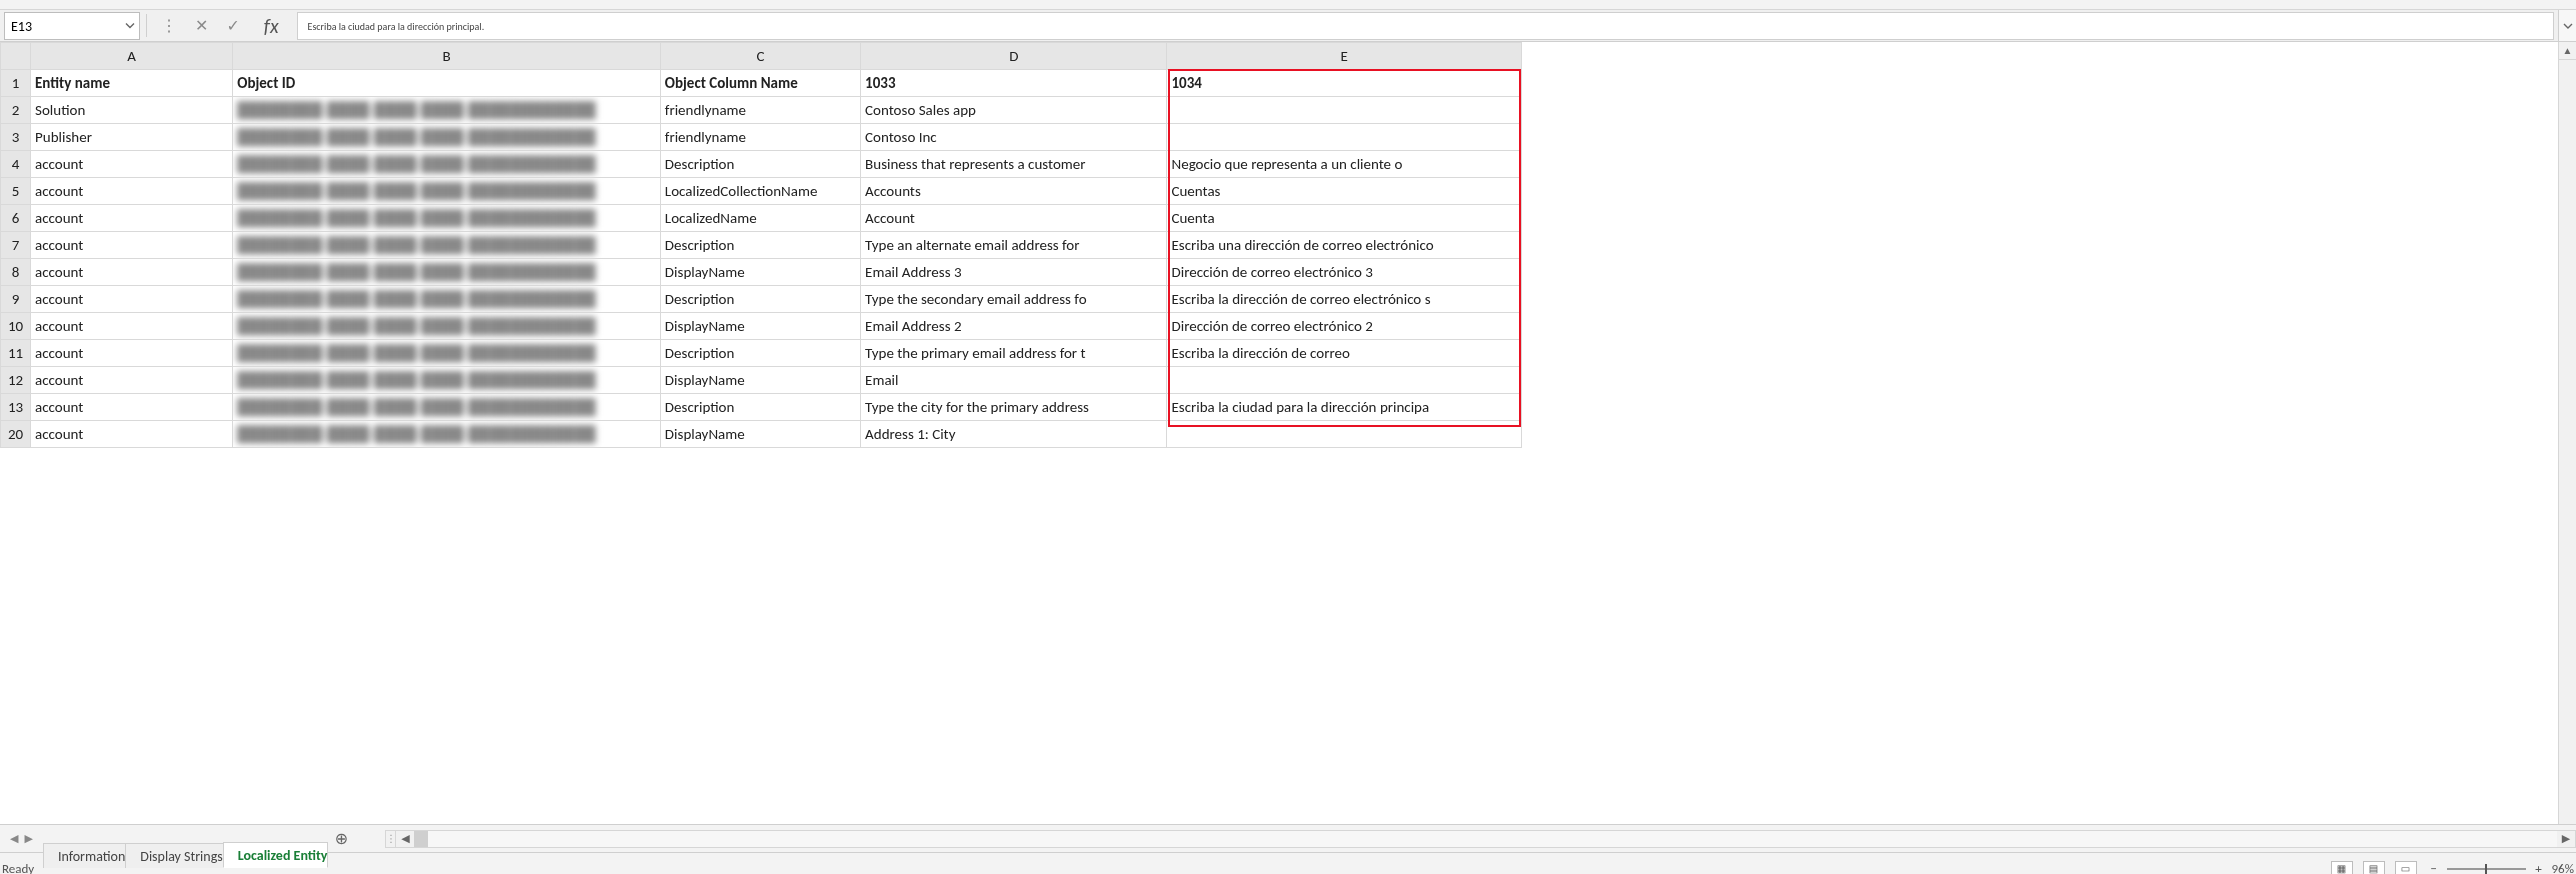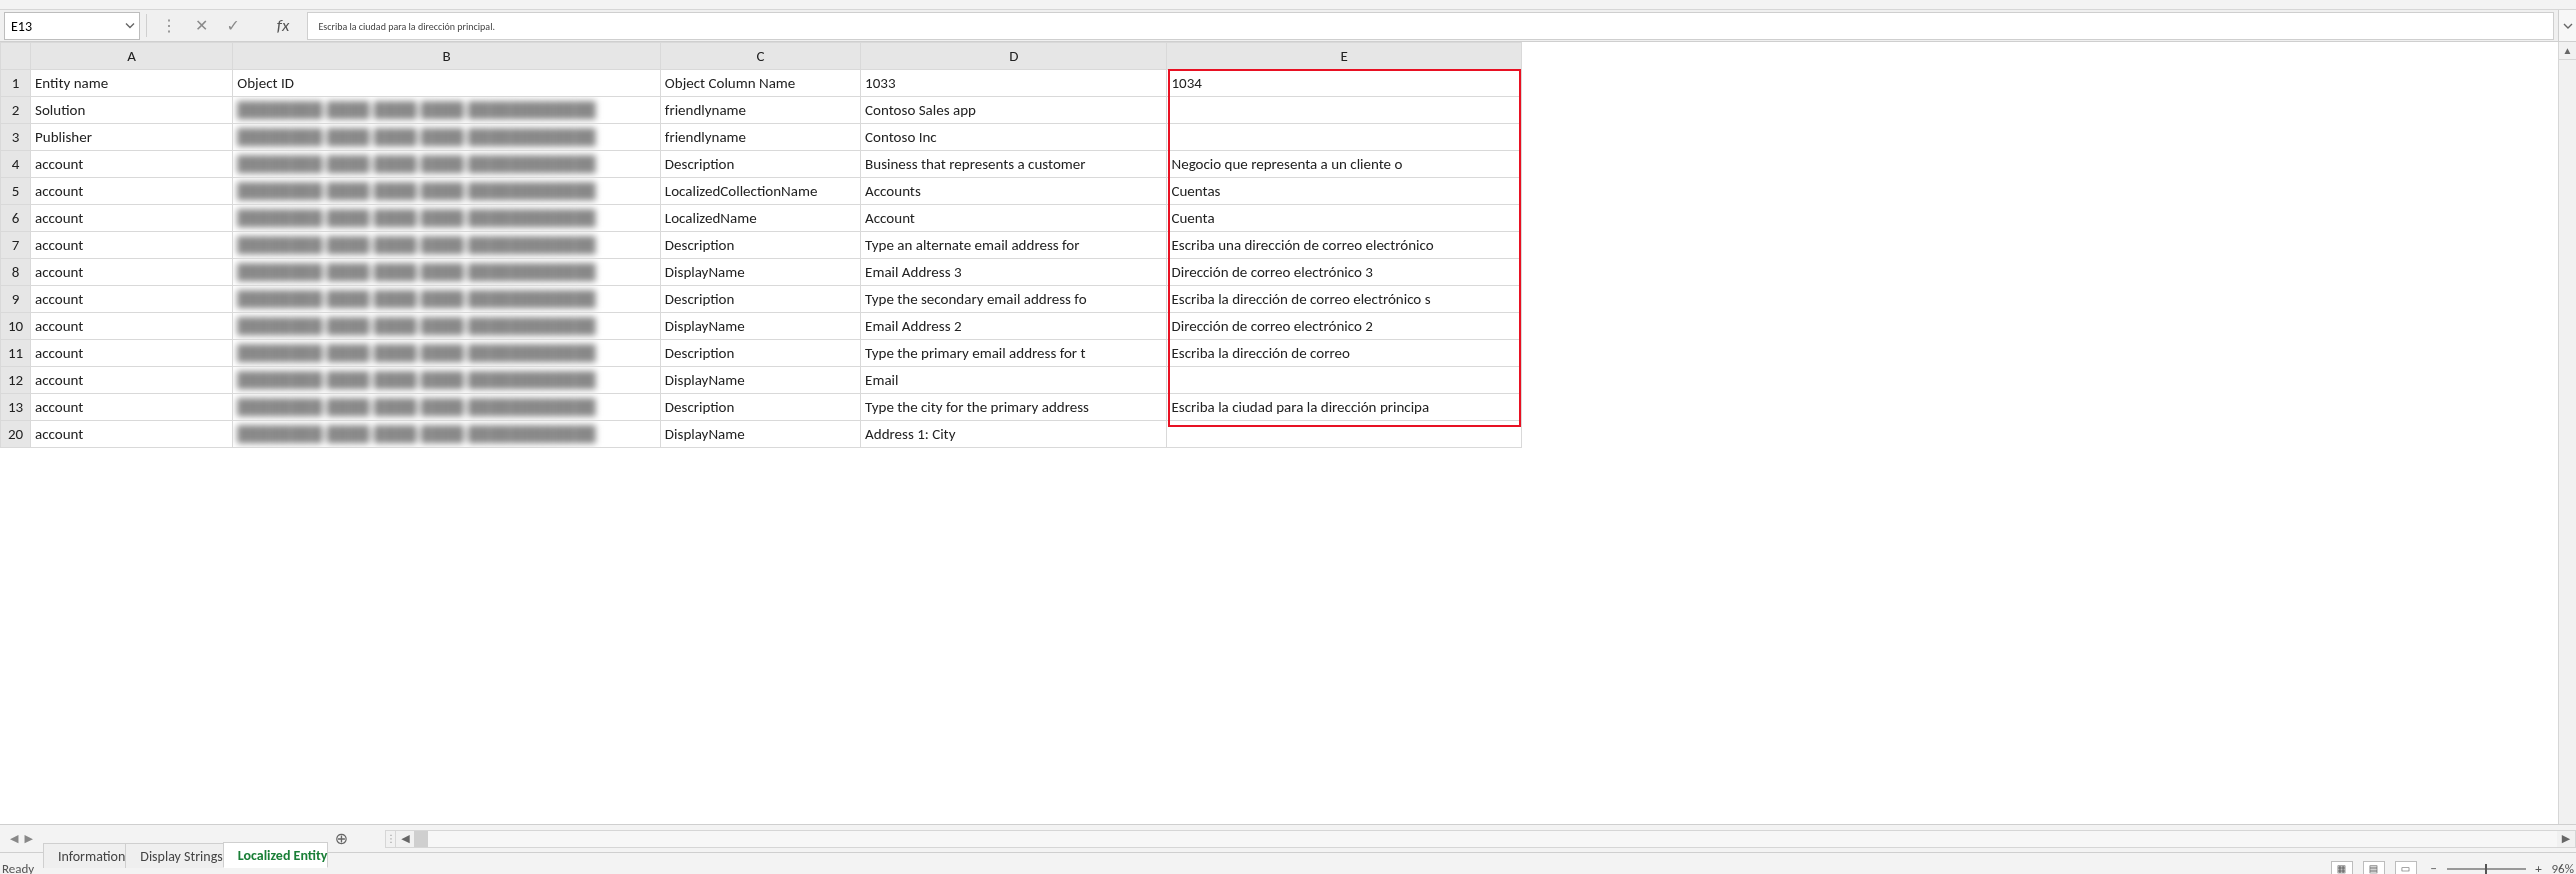--- a/index.html
+++ b/index.html
@@ -38,21 +38,21 @@
   .name-box .dropdown {
     position: absolute; right: 4px; top: 50%; transform: translateY(-50%);
     color: #666;
   }
   .fx-sep { width: 1px; background: #cfcfcf; margin: 4px 6px; }
   .fx-controls {
     display: flex; align-items: center; gap: 18px;
     padding: 0 8px;
   }
   .fx-controls .ico { color: #8a8a8a; font-size: 16px; }
-  .fx-label { font-style: italic; font-size: 17px; color: #555; margin-left: 19px; }
+  .fx-label { font-style: italic; font-size: 20px; color: #555; margin-left: 6px; }
   .formula-input {
     flex: 1 1 auto;
     height: 28px;
     margin: 2px 4px 2px 10px;
     background: #fff;
     border: 1px solid #cfcfcf;
     display: flex; align-items: center;
     padding: 0 10px;
     font-size: 10px;
     color: #444;
@@ -97,21 +97,21 @@
     width: 30px;
     font-size: 14px;
   }
   
   .cA { width: 202px; }
   .cB { width: 427px; }
   .cC { width: 200px; }
   .cD { width: 306px; }
   .cE { width: 354px; }
 
-  .bold { font-weight: 400; }
+  .bold { font-weight: 700; }
   .blur { filter: blur(3px); color:#888; }
 
   
   .red-overlay {
     position: absolute;
     border: 2px solid #e81123;
     pointer-events: none;
     z-index: 5;
     top: 27px;
     left: 1168px;

